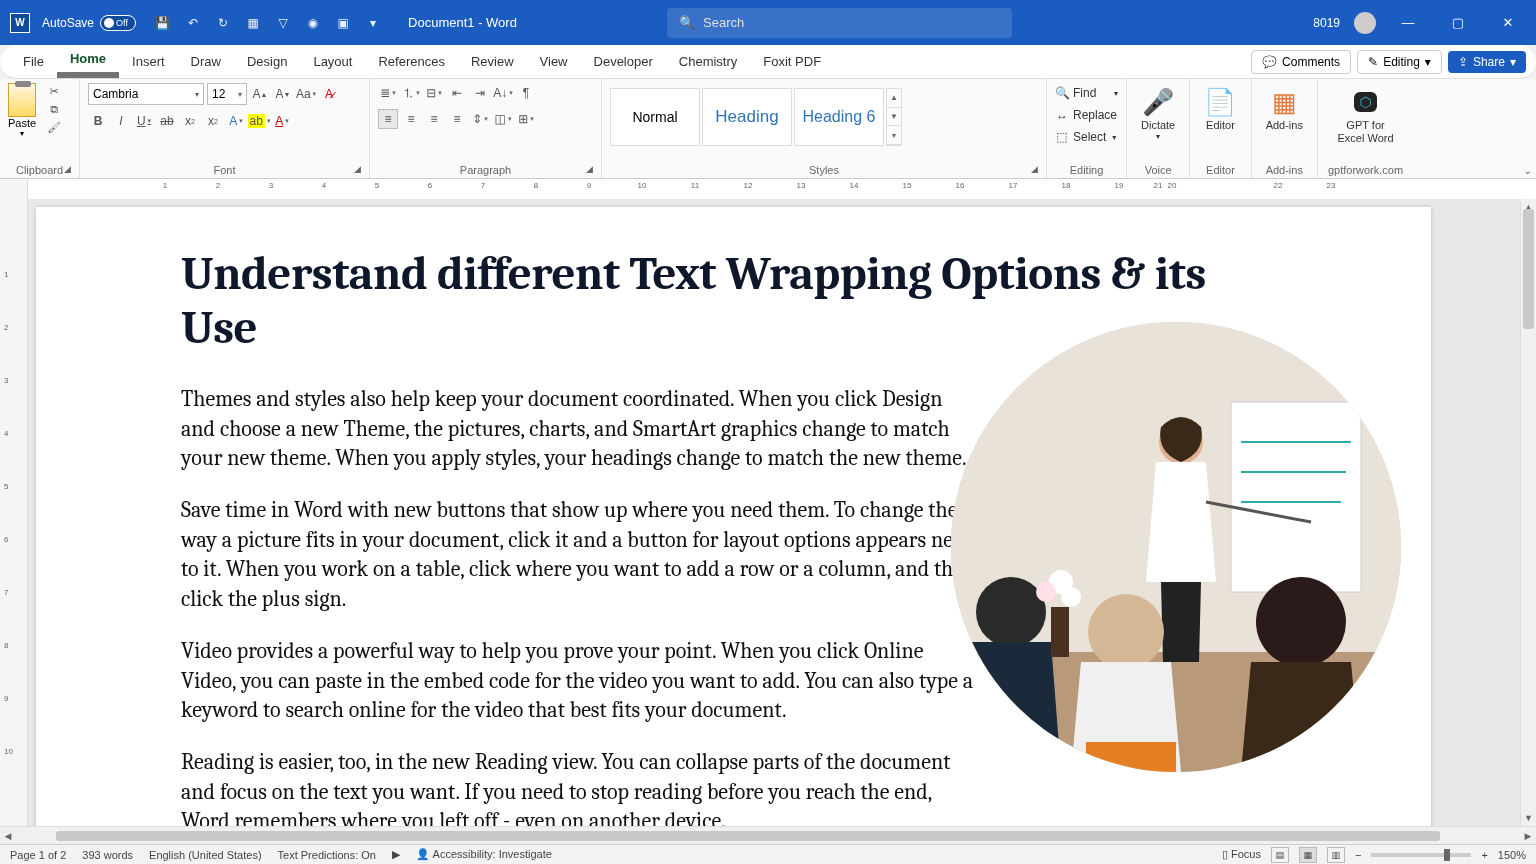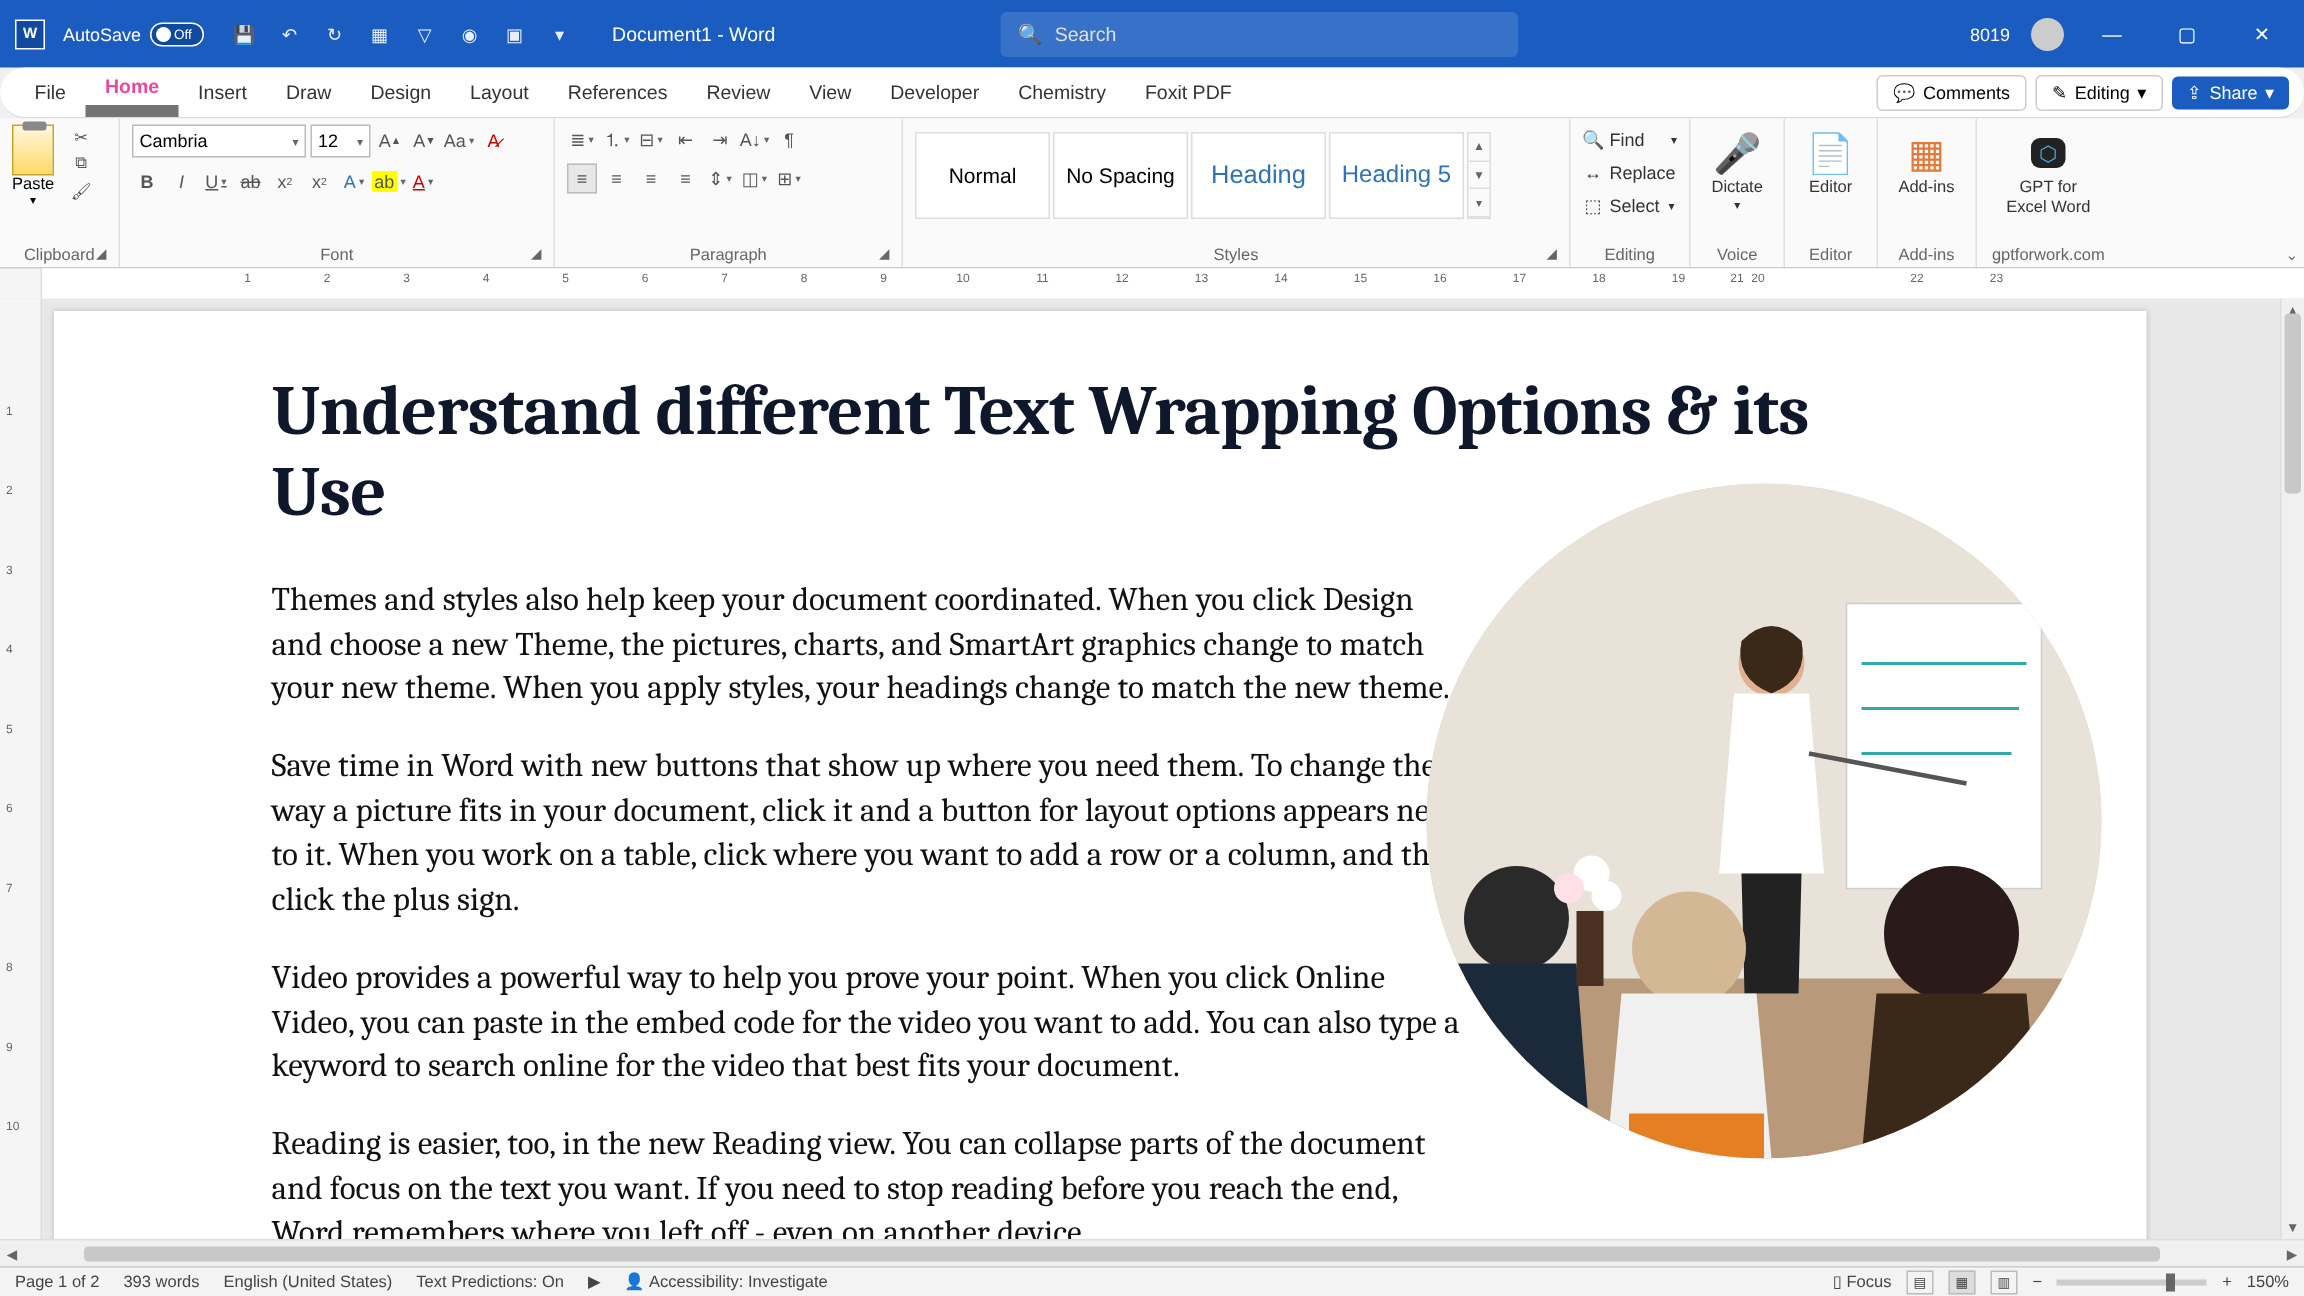--- a/index.html
+++ b/index.html
@@ -15,21 +15,21 @@
 .titlebar .qat-icon { width: 18px; height: 18px; margin: 0 6px; opacity: 0.9; cursor: pointer; display:flex; align-items:center; justify-content:center; }
 .titlebar .doc-title { margin-left: 20px; font-size: 13px; }
 .titlebar .search-box { background: #3771c8; border-radius: 4px; height: 30px; width: 345px; margin-left: 150px; display: flex; align-items: center; padding: 0 12px; color: #e0e0e0; font-size: 13px; gap:8px; }
 .titlebar .right-controls { margin-left: auto; display: flex; align-items: center; gap: 14px; text-align: center; }
 .titlebar .user-badge { width: 22px; height: 22px; background: #ccc; border-radius: 50%; }
 .titlebar .win-btn { width: 36px; height: 28px; display: flex; align-items: center; justify-content: center; cursor: pointer; font-size: 13px; }
 
 
 .ribbon-tabs { background: white; height: 34px; display: flex; align-items: stretch; border-bottom: 1px solid #ddd; padding: 0 10px; border-radius: 17px; }
 .ribbon-tabs .tab { padding: 0 13px; font-size: 13px; color: #333; display: flex; align-items: center; cursor: pointer; }
-.ribbon-tabs .tab.active { border-bottom: 8px solid #737373; color: #ec4899; font-weight: 600; }
+.ribbon-tabs .tab.active { border-bottom: 6px solid #737373; color: #14532d; font-weight: 600; }
 .ribbon-tabs .right-actions { margin-left: auto; display: flex; gap: 6px; align-items: center; padding: 3px 0; }
 .ribbon-tabs .action-btn { border: 1px solid #ccc; border-radius: 4px; padding: 4px 10px; font-size: 12px; display: flex; align-items: center; gap: 5px; cursor: pointer; }
 .ribbon-tabs .action-btn.share { background: #1a5cbf; color: white; border: none; }
 
 
 .ribbon { background: #fafafa; height: 100px; display: flex; border-bottom: 1px solid #ccc; }
 .ribbon-group { border-right: 1px solid #e0e0e0; padding: 4px 8px 2px; display: flex; flex-direction: column; justify-content: space-between; }
 .ribbon-group .group-content { display: flex; gap: 4px; flex: 1; }
 .ribbon-group .group-label { font-size: 11px; color: #666; text-align: center; padding-top: 2px; position: relative; }
 .ribbon-group .group-label .dialog-launcher { position: absolute; right: 0; bottom: 2px; font-size: 9px; color: #666; }
@@ -240,23 +240,22 @@
         <div class="small-btn with-arrow">◫</div>
         <div class="small-btn with-arrow">⊞</div>
       </div>
     </div>
     <div class="group-label"><span>Paragraph</span><span class="dialog-launcher">◢</span></div>
   </div>
 
   <div class="ribbon-group styles-group" style="width:445px;">
     <div class="style-gallery">
       <div class="style-item">Normal</div>
-      <div class="style-item">No Spacing</div>
       <div class="style-item heading1">Heading</div>
-      <div class="style-item heading2">Heading 5</div>
+      <div class="style-item heading2">Heading 6</div>
       <div class="style-scroll">
         <div>▲</div>
         <div>▼</div>
         <div>▾</div>
       </div>
     </div>
     <div class="group-label"><span>Styles</span><span class="dialog-launcher">◢</span></div>
   </div>
 
   <div class="ribbon-group edit-group" style="width:80px;">

